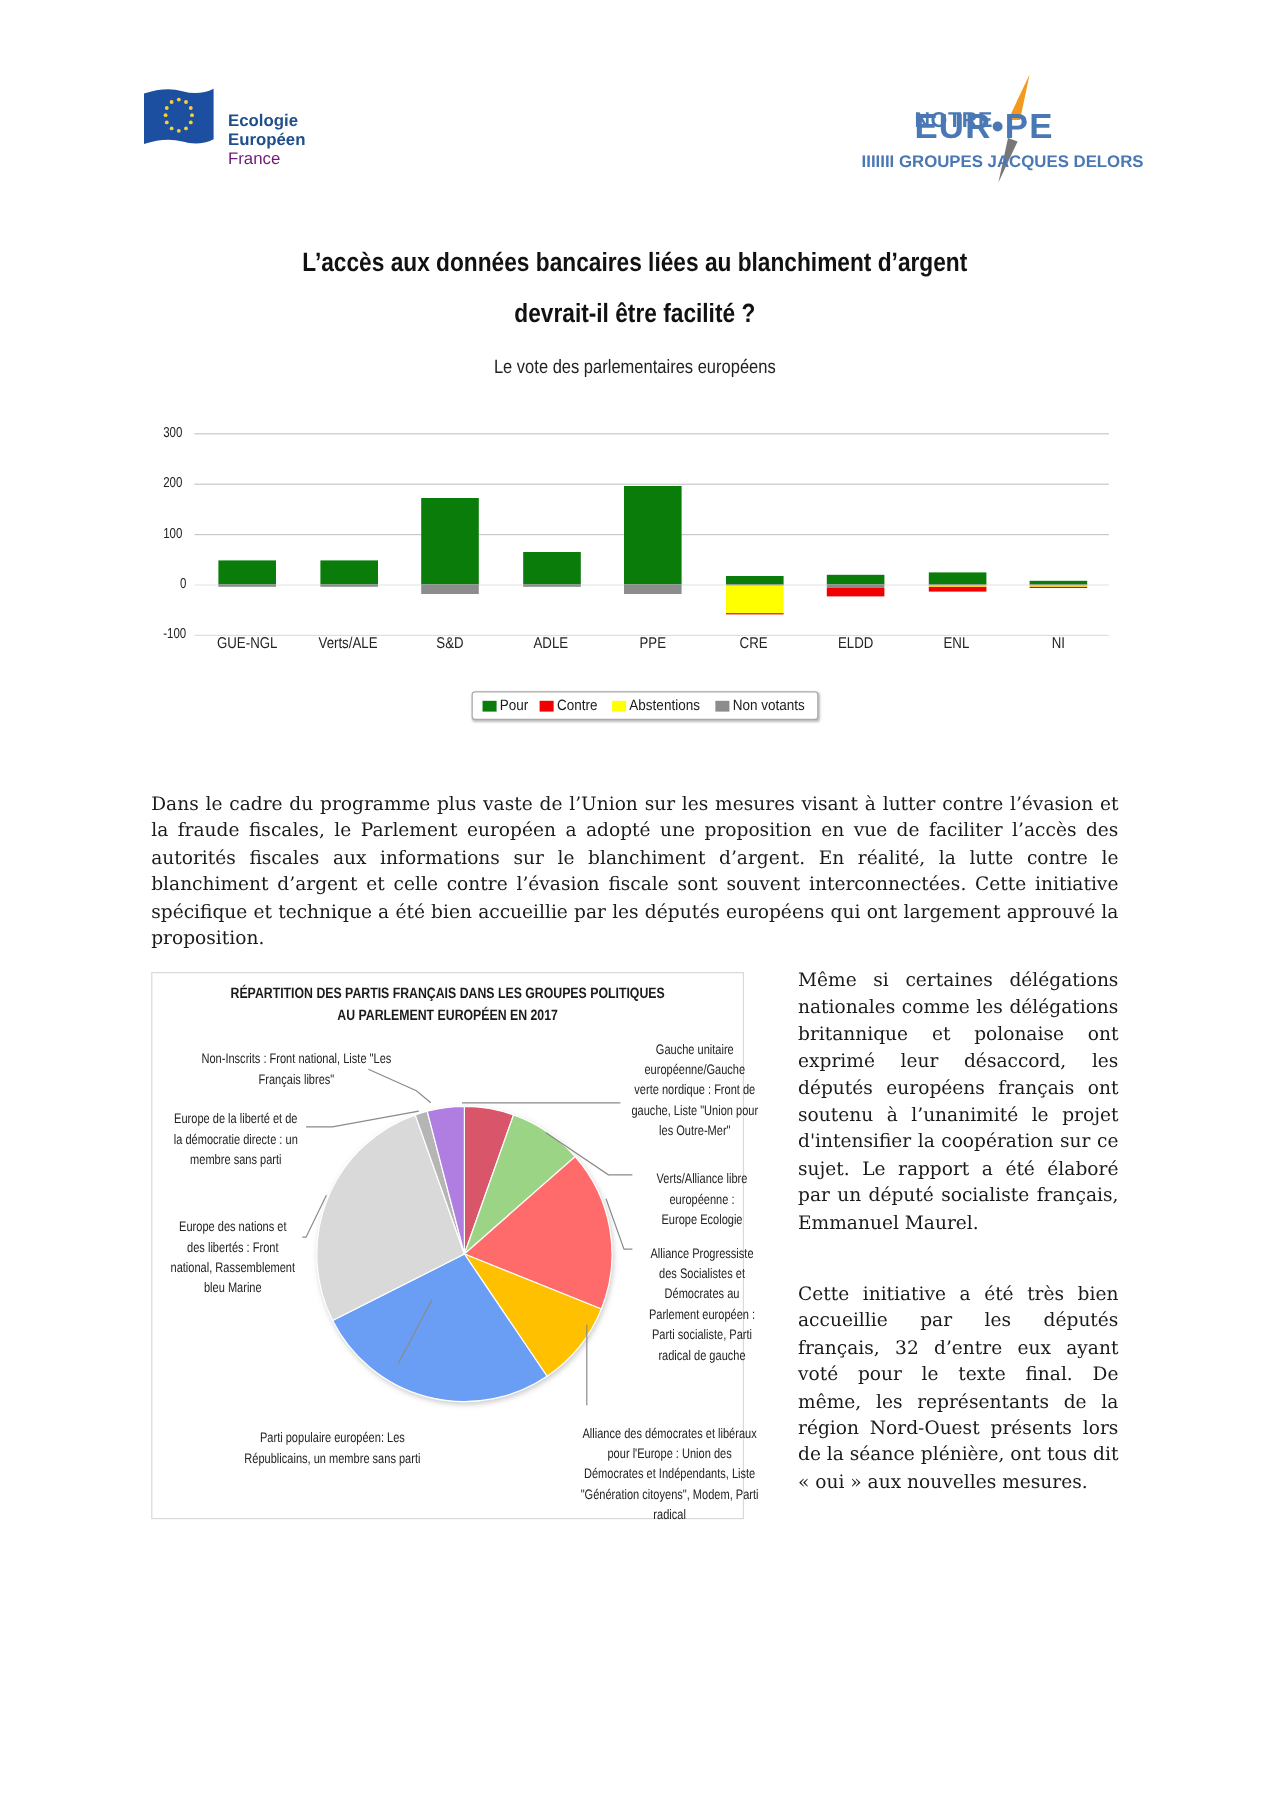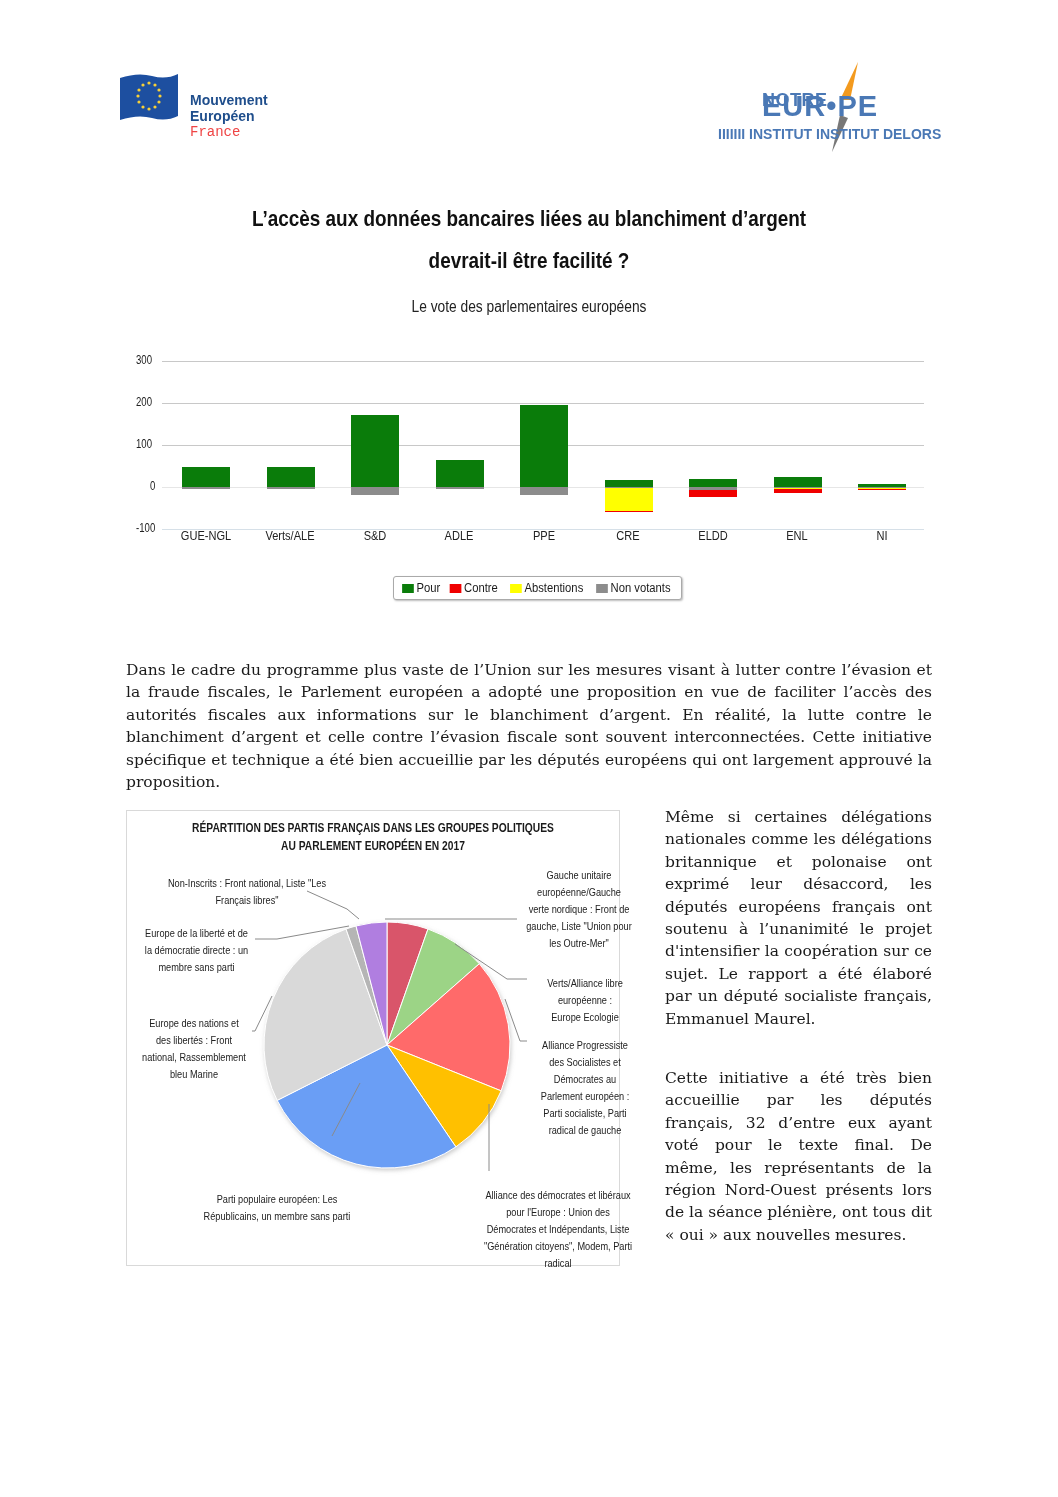--- a/index.html
+++ b/index.html
@@ -3,21 +3,21 @@
 <meta charset="utf-8">
 <style>
   html,body{margin:0;padding:0;background:#fff;}
   body{width:1058px;height:1497px;position:relative;font-family:"DejaVu Serif",serif;color:#1a1a1a;overflow:hidden;}
   .abs{position:absolute;}
   
   .me-logo{left:118px;top:70px;width:180px;height:80px;}
   .me-flag{position:absolute;left:0;top:2px;width:62px;height:48px;}
   .me-text{position:absolute;left:72px;top:22px;font-family:"Liberation Sans",sans-serif;line-height:16px;font-size:14px;}
   .me-text .b{font-weight:bold;color:#1f4e8c;}
-  .me-text .n{color:#ef4444;font-family:Liberation Mono, monospace;}
+  .me-text .n{color:#701a75;}
   .ne-logo{left:718px;top:60px;width:230px;height:95px;}
   .ne-line1{position:absolute;left:44px;top:30px;font-family:"Liberation Sans",sans-serif;font-weight:bold;font-size:18px;color:#4a78b5;letter-spacing:0.5px;}
   .ne-line2{position:absolute;left:44px;top:30px;font-family:"Liberation Sans",sans-serif;font-weight:bold;font-size:29px;color:#4a78b5;letter-spacing:1px;}
   .ne-line3{position:absolute;left:0;top:66px;font-family:"Liberation Sans",sans-serif;font-weight:bold;font-size:14px;color:#4a78b5;white-space:nowrap;}
   .title{left:0;width:1058px;text-align:center;font-family:"Liberation Sans",sans-serif;font-weight:bold;font-size:22px;color:#111;transform:scaleX(0.86);}
   .subtitle{left:0;width:1058px;top:298px;text-align:center;font-family:"Liberation Sans",sans-serif;font-size:16px;color:#222;transform:scaleX(0.86);}
   .chart1{left:130px;top:350px;width:800px;height:210px;}
   .ytick{position:absolute;left:6px;font-family:"Liberation Sans",sans-serif;font-size:12px;color:#222;transform:scaleX(0.8);transform-origin:left;}
   .gridline{position:absolute;left:32px;width:762px;height:1px;background:#c8c8c8;}
   .bar-group{position:absolute;width:48px;}
@@ -49,34 +49,34 @@
         <circle cx="37" cy="35" r="1.6"></circle>
       <circle cx="31" cy="37" r="1.6"></circle>
         <circle cx="25" cy="35" r="1.6"></circle>
         <circle cx="21" cy="30" r="1.6"></circle>
       <circle cx="20" cy="24" r="1.6"></circle>
         <circle cx="21" cy="18" r="1.6"></circle>
         <circle cx="25" cy="13" r="1.6"></circle>
     </g>
   </svg>
   <div class="me-text">
-    <div class="b">Mouvement</div>
+    <div class="b">Ecologie</div>
     <div class="b">Européen</div>
     <div class="n">France</div>
   </div>
 </div>
 
 <div class="abs ne-logo">
   <svg style="position:absolute;left:92px;top:0;width:60px;height:95px" viewBox="0 0 60 95">
     <polygon points="48,2 30,40 40,40" fill="#f39a1e"></polygon>
     <polygon points="30,55 22,92 38,58" fill="#777"></polygon>
   </svg>
   <div class="ne-line1">NOTRE</div>
   <div class="ne-line2">EUR•PE</div>
-  <div class="ne-line3">IIIIIII INSTITUT  INSTITUT DELORS</div>
+  <div class="ne-line3">IIIIIII GROUPES  JACQUES DELORS</div>
 </div>
 
 <div class="abs title" style="top:206px">L’accès aux données bancaires liées au blanchiment d’argent</div>
 <div class="abs title" style="top:248px">devrait-il être facilité ?</div>
 <div class="abs subtitle">Le vote des parlementaires européens</div>
 
 <div class="abs chart1" id="barchart">
   <div class="ytick" style="top:3px">300</div>
   <div class="ytick" style="top:45px">200</div>
   <div class="ytick" style="top:87px">100</div>

